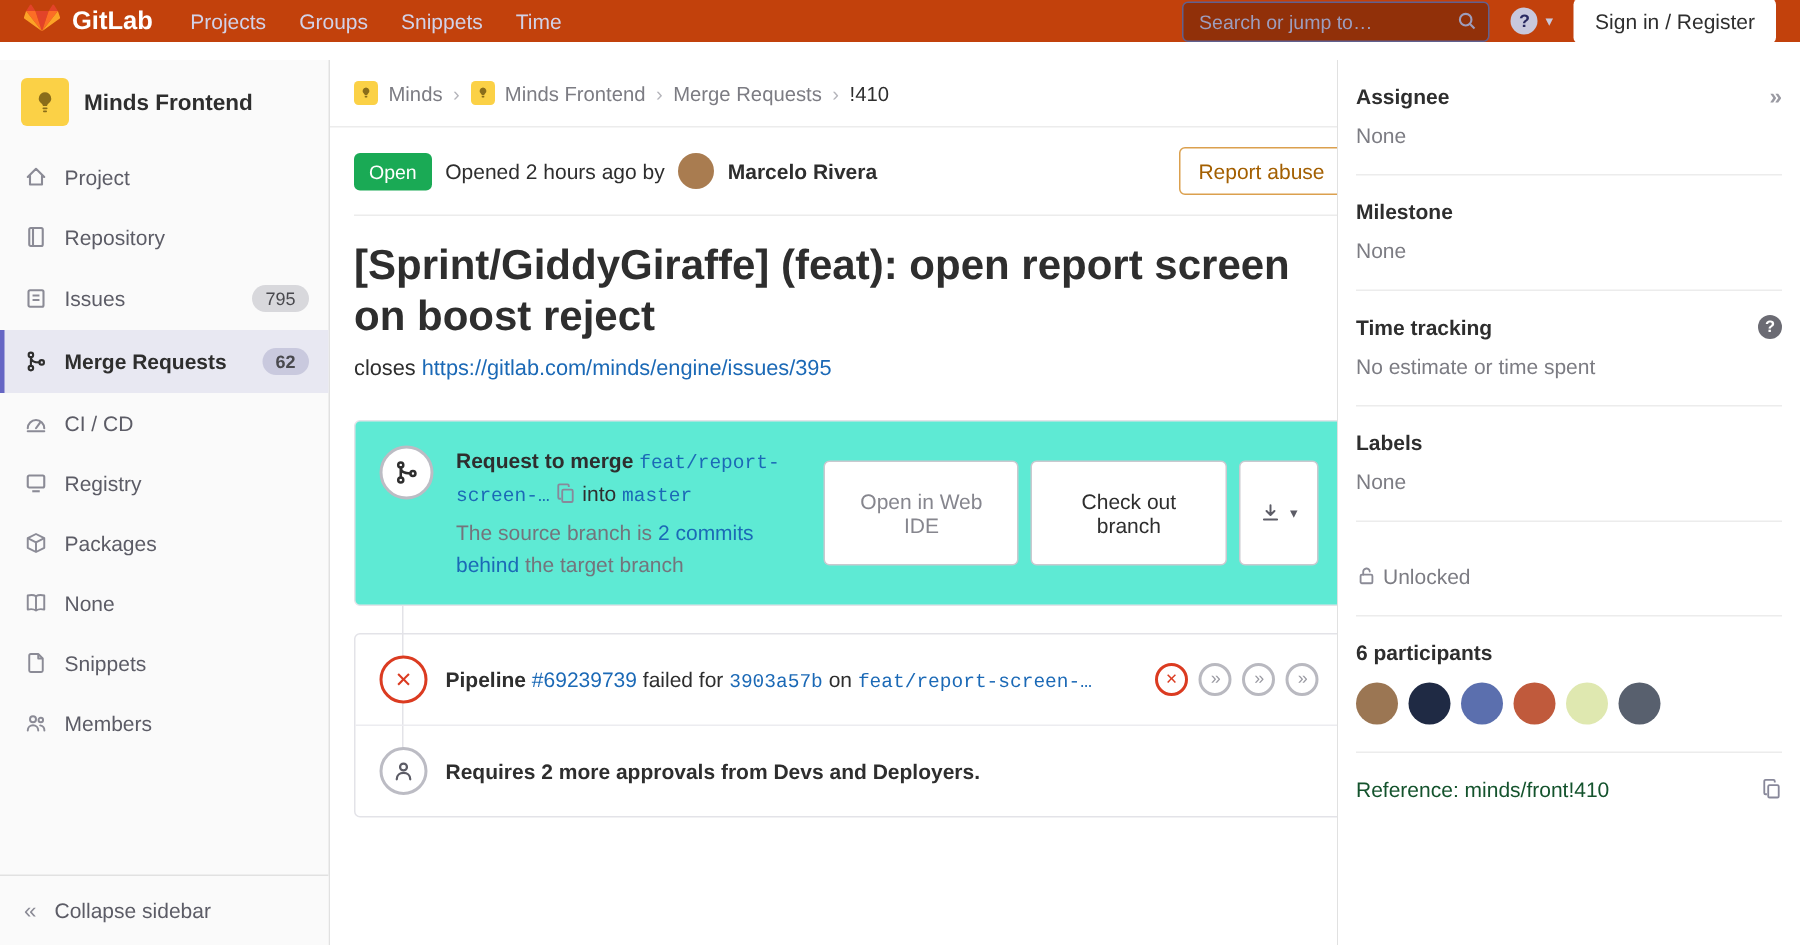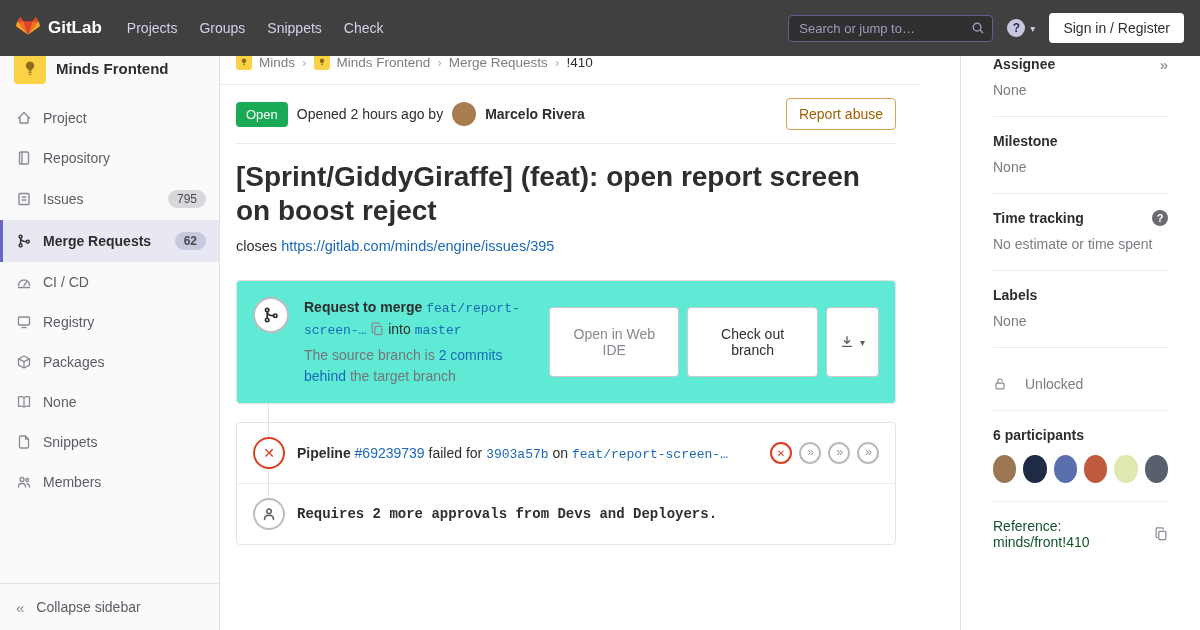--- a/index.html
+++ b/index.html
@@ -4,21 +4,21 @@
 <style>
   * { box-sizing: border-box; }
   html,body { width:1200px; height:630px; margin:0; overflow:hidden;
     font-family:"Liberation Sans","DejaVu Sans",sans-serif; font-size:14px;
     color:#2e2e2e; background:#fff; }
   a { color:#1b69b6; text-decoration:none; cursor:pointer; }
   svg { display:block; }
   .mono { font-family:"Liberation Mono","DejaVu Sans Mono",monospace; font-size:13px; }
 
   
-  .navbar { position:fixed; top:0; left:0; right:0; height:56px; background:#404040;
+  .navbar { position:fixed; top:0; left:0; right:0; height:28px; background:#c2410c;
     display:flex; align-items:center; padding:0 16px; z-index:50; }
   .brand { display:flex; align-items:center; gap:8px; margin-right:14px; cursor:pointer; }
   .brand-text { color:#fff; font-weight:bold; font-size:17px; }
   .nav-menu { display:flex; align-items:center; }
   .nav-menu a { color:#d2d2e8; padding:0 11px; font-size:14px; }
   .nav-right { margin-left:auto; display:flex; align-items:center; gap:14px; }
   .searchbox { position:relative; }
   .searchbox input { width:205px; height:27px; background:rgba(0,0,0,.25);
     border:1px solid #60608f; border-radius:4px; color:#c8c8dd; padding:0 30px 0 10px;
     font-size:13px; font-family:inherit; outline:none; }
@@ -92,21 +92,21 @@
   .btn { background:#fff; border:1px solid #c9c9cf; border-radius:4px; padding:18px 13px;
     font-size:14px; color:#2e2e2e; font-family:inherit; cursor:pointer;
     display:flex; align-items:center; gap:6px; }
   .btn.ide { color:#86868e; }
 
   .widget-b { border:1px solid #e3e3e8; border-radius:4px; margin-top:18px;
     position:relative; background:#fff; }
   .widget-b::before { content:""; position:absolute; left:31px; top:-19px; bottom:28px;
     width:1px; background:#e3e3e8; z-index:0; }
   .wrow { display:flex; align-items:center; gap:12px; padding:14px 16px; position:relative; }
-  .wrow + .wrow { border-top:1px solid #ececf0;font-family:Liberation Mono, monospace; }
+  .wrow + .wrow { border-top:1px solid #ececf0; }
   .status-icon { width:32px; height:32px; border-radius:50%; flex:0 0 32px; display:flex;
     align-items:center; justify-content:center; background:#fff; position:relative;
     z-index:2; }
   .status-icon.failed { border:2px solid #db3b21; color:#db3b21; font-weight:bold;
     font-size:14px; }
   .status-icon.neutral { border:2px solid #bcbcc4; color:#5c5c66; }
   .pipe-text { white-space:nowrap; }
   .mini-pipe { margin-left:auto; display:flex; gap:7px; align-items:center; }
   .mini { width:22px; height:22px; border-radius:50%; display:flex; align-items:center;
     justify-content:center; background:#fff; position:relative; z-index:2; cursor:pointer; }
@@ -118,32 +118,32 @@
   .appr-ava { width:24px; height:24px; border-radius:50%; flex:0 0 24px; }
   .view-link { margin-left:8px; }
 
   
   .a1{background:#c06040;} .a2{background:#23262e;} .a3{background:#7a5fa0;}
   .a4{background:#a04432;} .a5{background:#c9b089;}
   .p1{background:#9b7653;} .p2{background:#1f2a44;} .p3{background:#5b6fae;}
   .p4{background:#c05a3c;} .p5{background:#dfe8b0;} .p6{background:#58606e;}
 
   
-  .aside { position:fixed; top:40px; right:0; bottom:0; width:240px;
-    border-left:1px solid #e1e1e1; background:#fff; padding:0 32px; z-index:20;margin-left:19px; }
+  .aside { position:fixed; top:40px; right:0; bottom:0; width:309px;
+    border-left:1px solid #e1e1e1; background:#fff; padding:0 12px; z-index:20;margin-left:19px; }
   .ablock { padding:16px 0 18px; border-bottom:1px solid #ececec; }
   .ablock.last { border-bottom:0; }
   .alabel { font-weight:600; color:#2e2e2e; display:flex; align-items:center; }
   .avalue { color:#7c7c83; margin-top:10px; }
   .collapse-right { margin-left:auto; color:#9a9aa2; font-size:15px; cursor:pointer;
     line-height:1; }
   .help-q { margin-left:auto; width:16px; height:16px; border-radius:50%; background:#6b6b73;
     color:#fff; font-size:11px; font-weight:bold; display:flex; align-items:center;
     justify-content:center; cursor:pointer; }
-  .lock-row { display:flex; gap:18px; align-items:center; color:#7c7c83; margin-top:12px; }
+  .lock-row { display:flex; gap:4px; align-items:center; color:#7c7c83; margin-top:12px; }
   .lock-row svg { color:#8b8b96; }
   .parts-row { display:flex; gap:7px; margin-top:12px; }
   .pava { width:28px; height:28px; border-radius:50%; cursor:pointer; }
   .ref-row { display:flex; align-items:center; justify-content:space-between;
     color:#14532d; }
 </style>
 </head>
 <body>
 
 <header class="navbar">
@@ -158,21 +158,21 @@
         <path fill="#fca326" d="m552 103 33 101a22 22 0 0 1-8 25L293 435z"></path>
         <path fill="#e24329" d="M552 103H401L466 2c3-10 18-10 21 0z"></path>
       </svg>
     </span>
     <span class="brand-text">GitLab</span>
   </div>
   <nav class="nav-menu">
     <a>Projects</a>
     <a>Groups</a>
     <a>Snippets</a>
-    <a>Check</a>
+    <a>Time</a>
   </nav>
   <div class="nav-right">
     <div class="searchbox">
       <input placeholder="Search or jump to…" style="">
       <span class="search-icon">
         <svg width="14" height="14" viewBox="0 0 16 16" fill="none" stroke="currentColor" stroke-width="1.6">
           <circle cx="7" cy="7" r="4.4"></circle>
             <path d="m10.3 10.3 3.4 3.4"></path>
         </svg>
       </span>

